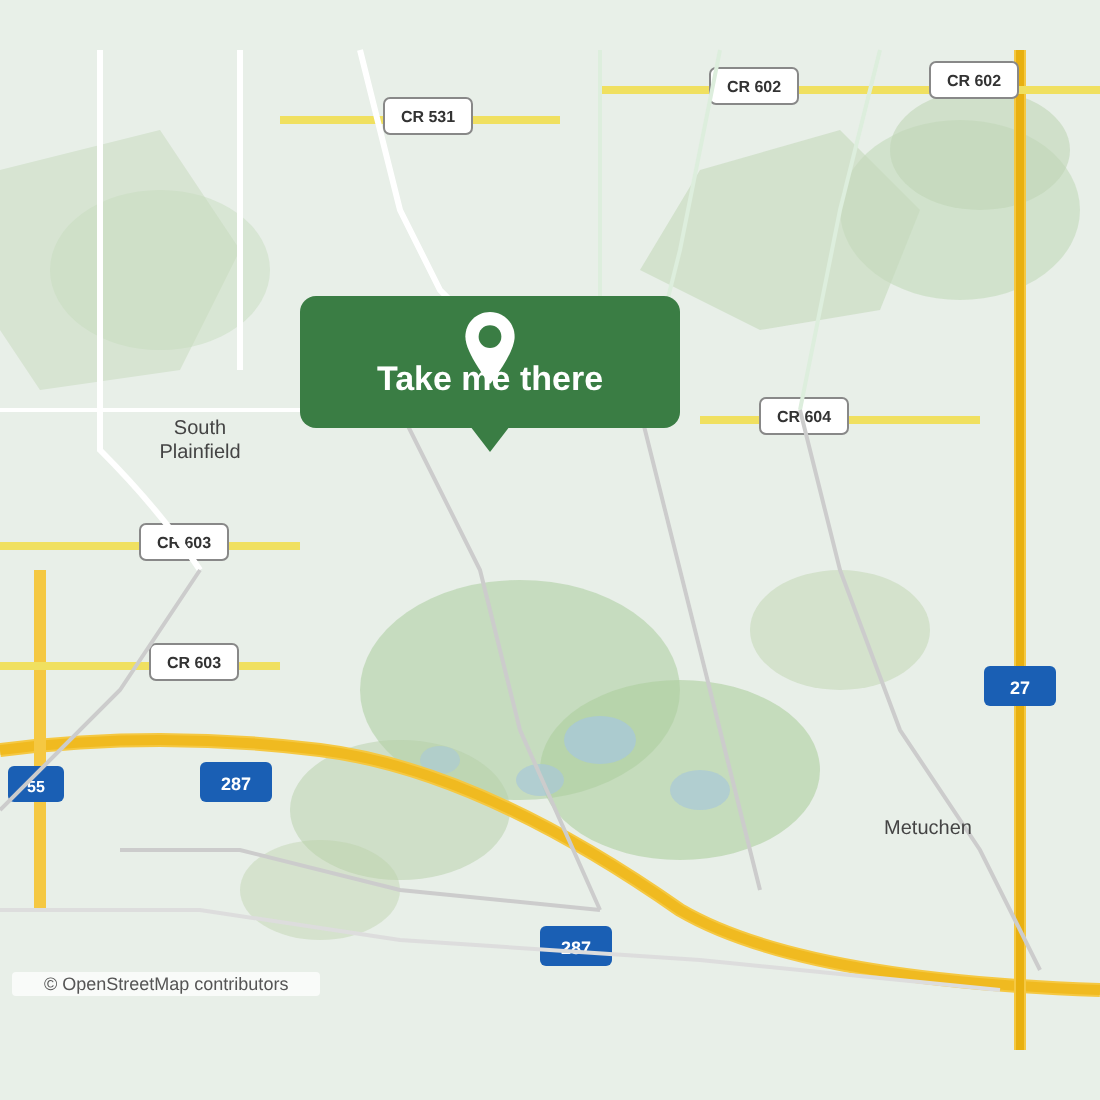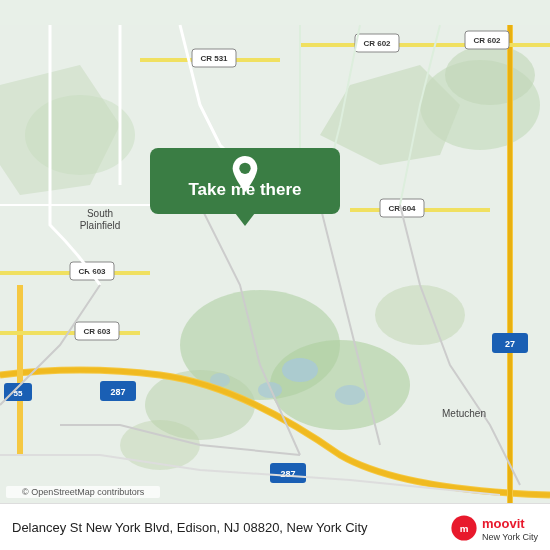--- a/index.html
+++ b/index.html
@@ -211,27 +211,14 @@
       <path d="M15 0C7.8 0 2 5.8 2 13c0 9 13 25 13 25s13-16 13-25C28 5.8 22.2 0 15 0z" fill="white"></path>
       <circle cx="15" cy="13" r="6" fill="#3a7d44"></circle>
     </svg>
     <span id="callout-label">Take me there</span>
   </div>
 
   <div id="attribution">
     <span>© OpenStreetMap contributors</span>
   </div>
 
-  <div id="bottom-bar">
-    <span id="address-text">Delancey St New York Blvd, Edison, NJ 08820, New York City</span>
-    <div id="moovit-logo">
-      <svg id="moovit-logo-icon" viewBox="0 0 40 40" xmlns="http://www.w3.org/2000/svg">
-        <circle cx="20" cy="20" r="18" fill="#e8192c"></circle>
-        <text x="20" y="26" text-anchor="middle" fill="white" font-size="14" font-weight="bold" font-family="Arial">m</text>
-      </svg>
-      <div>
-        <span id="moovit-logo-text">moovit</span>
-        <span id="moovit-sub-text">New York City</span>
-      </div>
-    </div>
-  </div>
 
 </div>
 
 </body></html>

